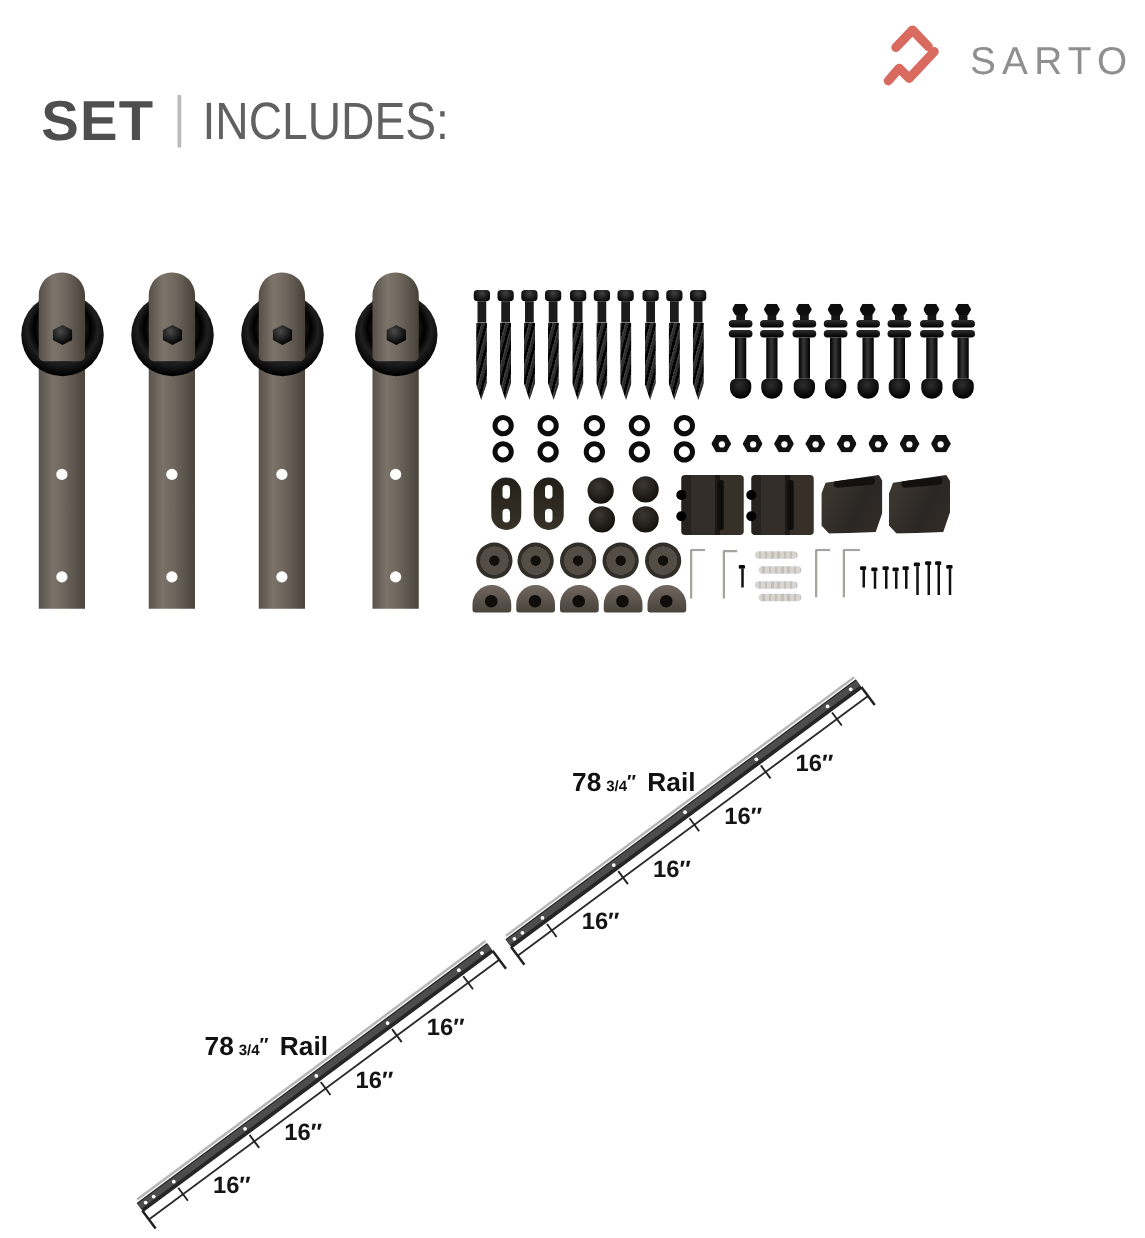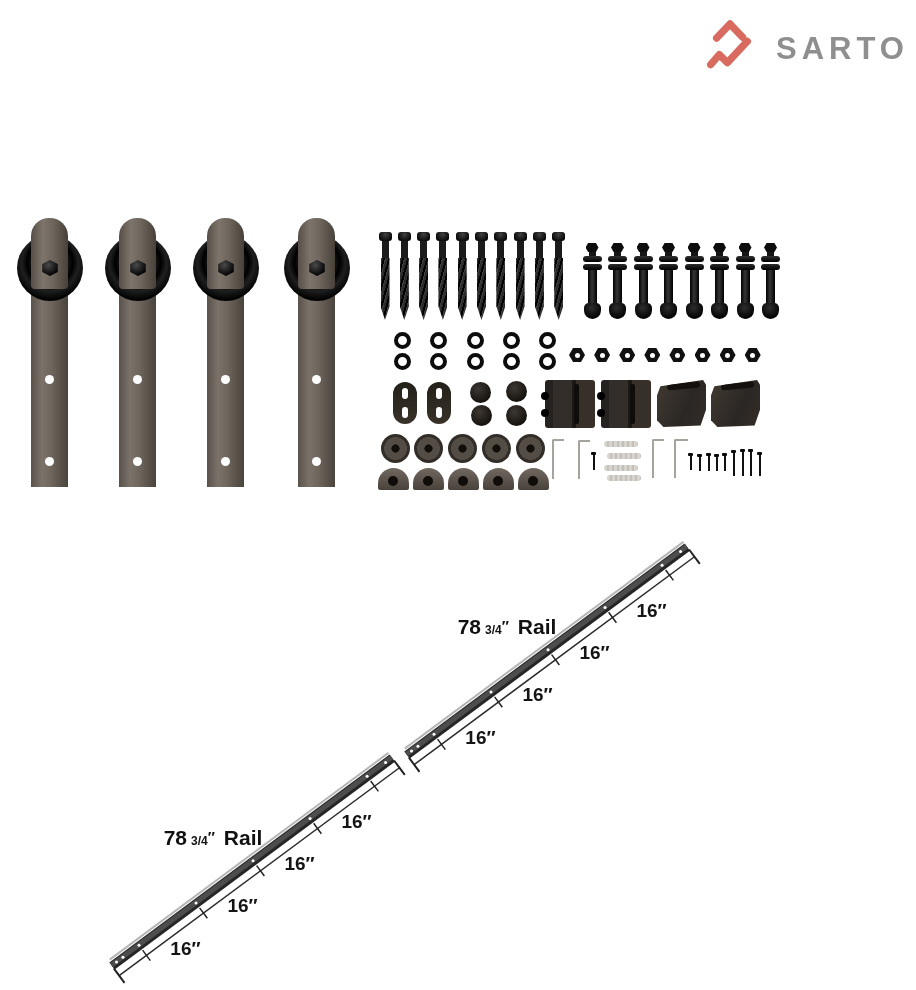--- a/index.html
+++ b/index.html
@@ -9,21 +9,21 @@
   }
   
   .heading{position:absolute;left:33px;top:72px;display:flex;align-items:center;height:50px;}
   .set{font-size:45px;font-weight:700;color:#4e4e4e;letter-spacing:1px;}
   .vbar{width:3px;height:42px;background:#bcbcbc;margin:0 17px 0 18px;}
   .includes{font-size:42px;font-weight:300;color:#616161;letter-spacing:0px;
             transform:scaleX(.88);transform-origin:left center;}
   
   .logo{position:absolute;left:700px;top:10px;display:flex;align-items:center;}
   .logo-icon{width:60px;height:70px;}
-  .logo-text{font-size:31px;font-weight:700;color:#8f8f8f;letter-spacing:5px;margin-left:16px;margin-top:8px;}
+  .logo-text{font-size:31px;font-weight:400;color:#8f8f8f;letter-spacing:5px;margin-left:16px;margin-top:8px;}
   
   #parts-layer{position:absolute;left:0;top:0;width:916px;height:990px;}
   #parts-layer *{position:absolute;box-sizing:border-box;}
   
   .hanger{width:90px;height:275px;top:215px;}
   .strap-bottom{left:26px;top:25px;width:37px;height:247px;z-index:1;
     background:linear-gradient(90deg,#59524b,#7b7269 30%,#6e665d 55%,#564f47 85%,#4a443c);}
   .wheel{left:12px;top:20px;width:66px;height:66px;border-radius:50%;z-index:2;
     background:radial-gradient(circle at 50% 42%,#3a3a3a 0%,#242424 28%,#000 45%,#1f1f1f 56%,#000 74%,#111 100%);}
   .strap-top{left:26px;top:3px;width:37px;height:71px;border-radius:18px 18px 4px 4px;z-index:3;
@@ -94,20 +94,25 @@
   .rl-whole,.rl-word{font-size:21px;}
   .rl-frac{font-size:12px;margin-left:4px;}
   .rl-unit{font-size:15px;vertical-align:3px;}
   .rl-word{margin-left:9px;}
 </style>
 </head>
 <body>
 
 <div class="page">
 
+  <div class="heading">
+    <span class="set">SET</span>
+    <span class="vbar"></span>
+    <span class="includes">INCLUDES:</span>
+  </div>
 
   <div class="logo">
     <svg class="logo-icon" viewBox="0 0 90 95">
       <path class="brand-stroke" d="M25 37 L45 16 L64 36" fill="none" stroke="#d96a5f" stroke-width="11" stroke-linecap="round" stroke-linejoin="round"></path>
       <path class="brand-stroke" d="M16 77 L29 62 L41 74 L71 42" fill="none" stroke="#d96a5f" stroke-width="11" stroke-linecap="round" stroke-linejoin="round"></path>
     </svg>
     <span class="logo-text" style="color: rgb(143, 143, 143);">SARTO</span>
   </div>
 
   <div id="parts-layer">

